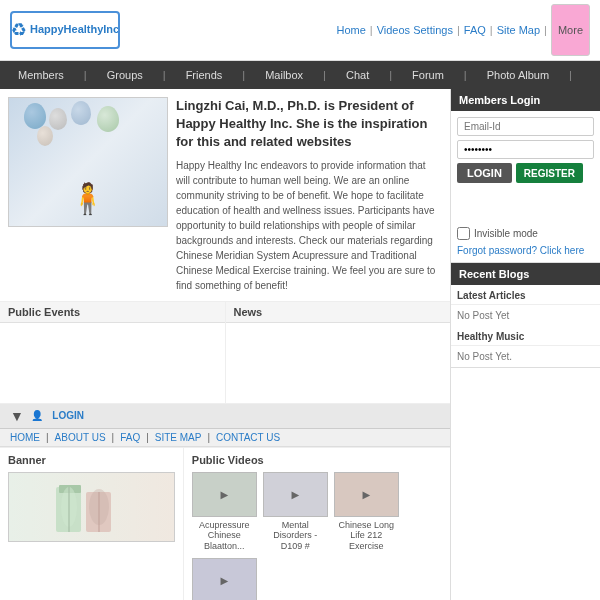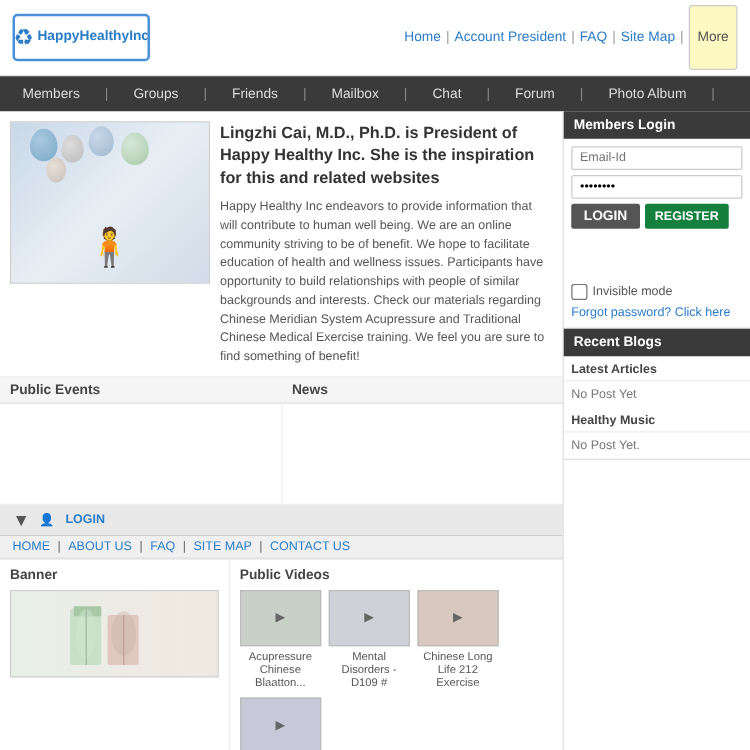--- a/index.html
+++ b/index.html
@@ -7,21 +7,21 @@
 
     
     .top-bar { background: #fff; border-bottom: 1px solid #ddd; padding: 4px 10px; display: flex; justify-content: space-between; align-items: center; }
     .logo-area { display: flex; align-items: center; gap: 6px; }
     .logo-box { border: 2px solid #4a90d9; border-radius: 4px; width: 110px; height: 38px; display: flex; align-items: center; justify-content: center; overflow: hidden; }
     .logo-text { font-size: 11px; color: #2a7cc7; font-weight: bold; line-height: 1.2; text-align: left; }
     .logo-icon { color: #2a7cc7; font-size: 18px; margin-right: 3px; }
     .top-nav { display: flex; gap: 2px; align-items: center; font-size: 11px; color: #555; }
     .top-nav a { color: #2a7cc7; text-decoration: none; font-size: 11px; }
     .top-nav span { color: #999; margin: 0 2px; }
-    .more-btn { background: #fef9c3; border: 1px solid #ccc; border-radius: 3px; padding: 19px 6px; font-size: 11px; cursor: pointer; color: #555; }
+    .more-btn { background: #f9a8d4; border: 1px solid #ccc; border-radius: 3px; padding: 19px 6px; font-size: 11px; cursor: pointer; color: #555; }
 
     
     .main-nav { background: #3a3a3a; padding: 4px 10px; display: flex; align-items: center; gap: 12px; }
     .main-nav a { color: #ddd; text-decoration: none; font-size: 11px; padding: 4px 8px; }
     .main-nav .divider { color: #888; }
 
     
     .content-wrapper { display: flex; gap: 0; }
 
     
@@ -90,21 +90,21 @@
 <div class="top-bar">
   <div class="logo-area">
     <div class="logo-box">
       <span class="logo-icon">♻</span>
       <span class="logo-text">HappyHealthyInc</span>
     </div>
   </div>
   <div class="top-nav">
     <a href="#">Home</a>
     <span>|</span>
-    <a href="#">Account President</a>
+    <a href="#">Videos Settings</a>
     <span>|</span>
     <a href="#">FAQ</a>
     <span>|</span>
     <a href="#">Site Map</a>
     <span>|</span>
     <button class="more-btn">More</button>
   </div>
 </div>
 
 <div class="main-nav">

